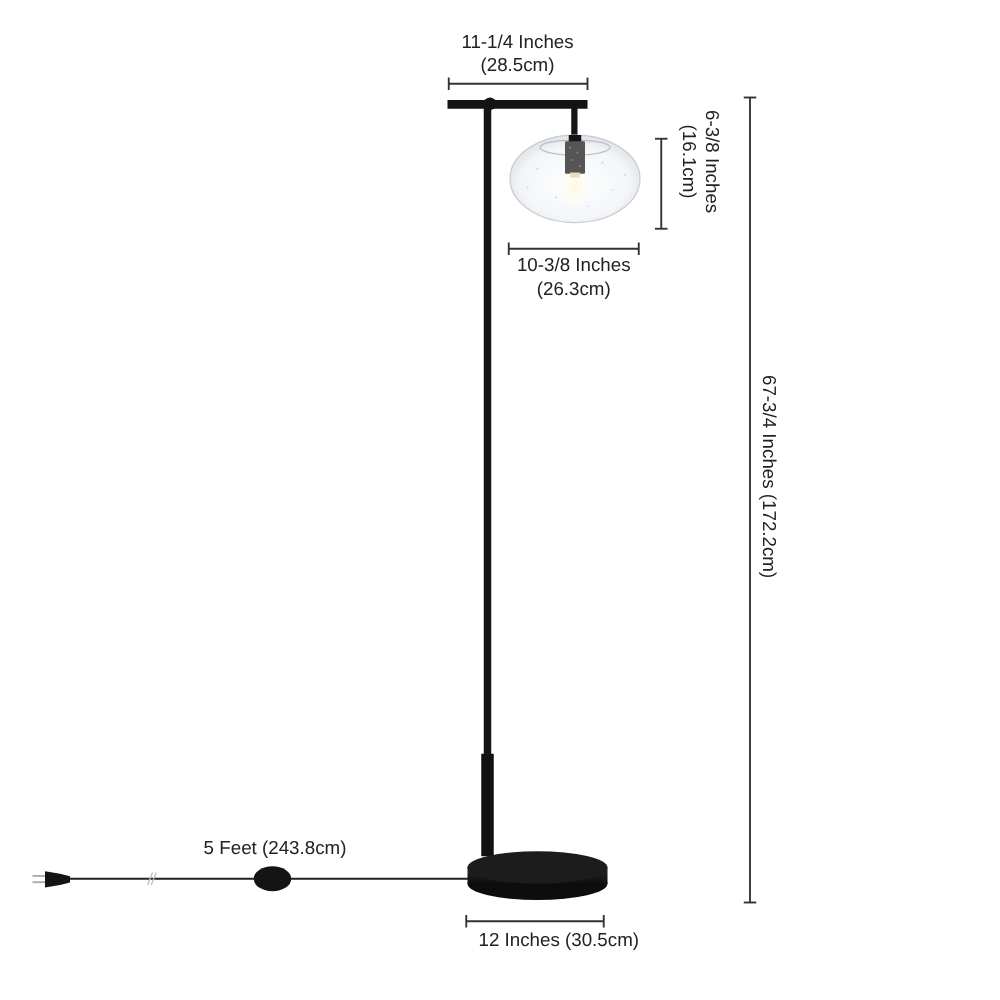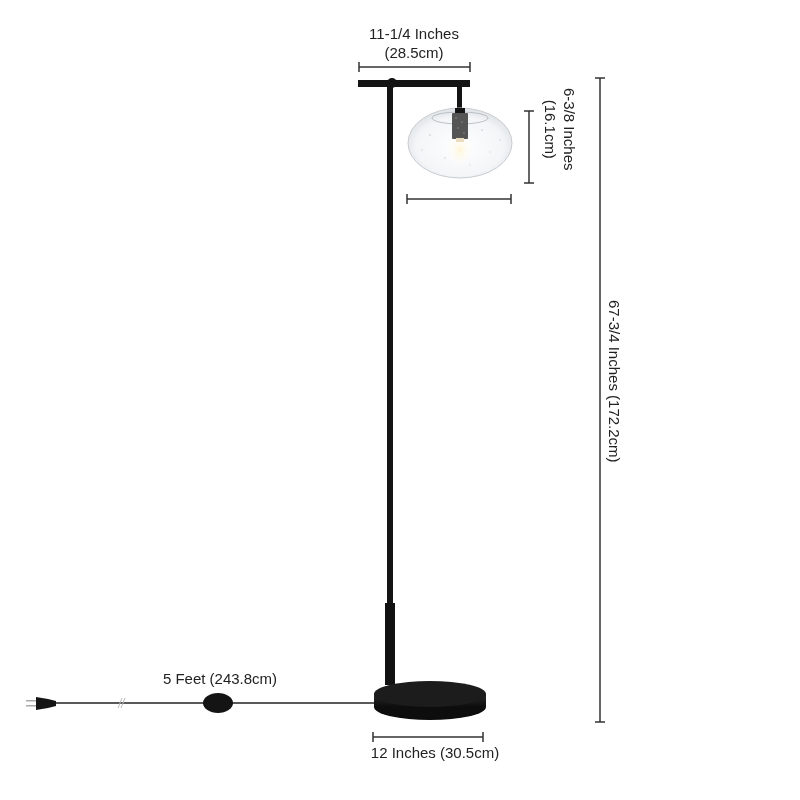--- a/index.html
+++ b/index.html
@@ -125,19 +125,23 @@
   <div class="label" style="left:354px; top:24px; width:120px;">
     <div>11-1/4 Inches</div>
     <div>(28.5cm)</div>
   </div>
 
   <div class="vlabel" style="left:579px; top:88px;">
     <div>6-3/8 Inches</div>
     <div>(16.1cm)</div>
   </div>
 
+  <div class="label" style="left:399px; top:203px; width:120px;">
+    <div>10-3/8 Inches</div>
+    <div>(26.3cm)</div>
+  </div>
 
   <div class="vlabel" style="left:624px; top:300px;">67-3/4 Inches (172.2cm)</div>
 
   <div class="label" style="left:140px; top:669px; width:160px;">5 Feet (243.8cm)</div>
 
-  <div class="label" style="left:360px; top:743px; width:150px;">12 Inches (30.5cm)</div>
+  <div class="label" style="left:372px; top:743px; width:150px;">12 Inches (30.5cm)</div>
 </div>
 
 </body></html>

